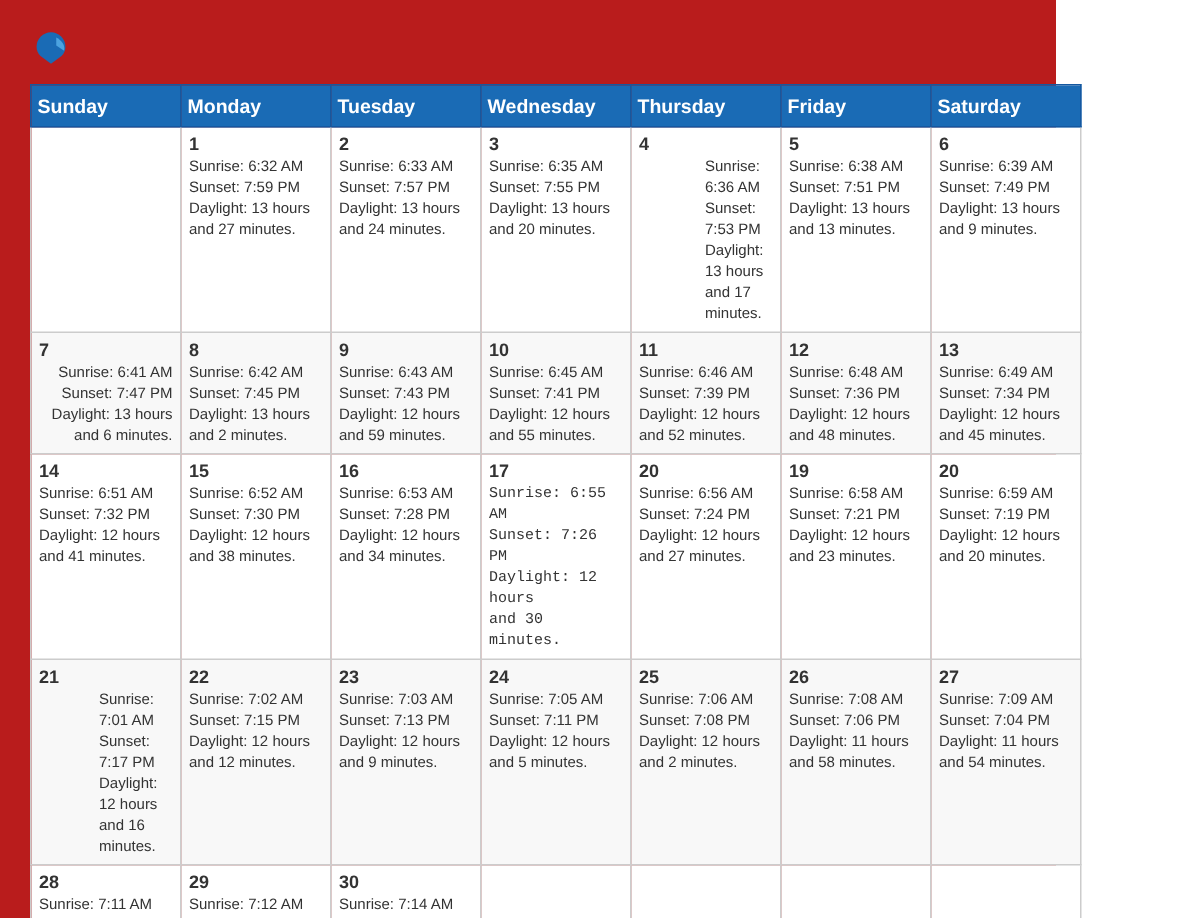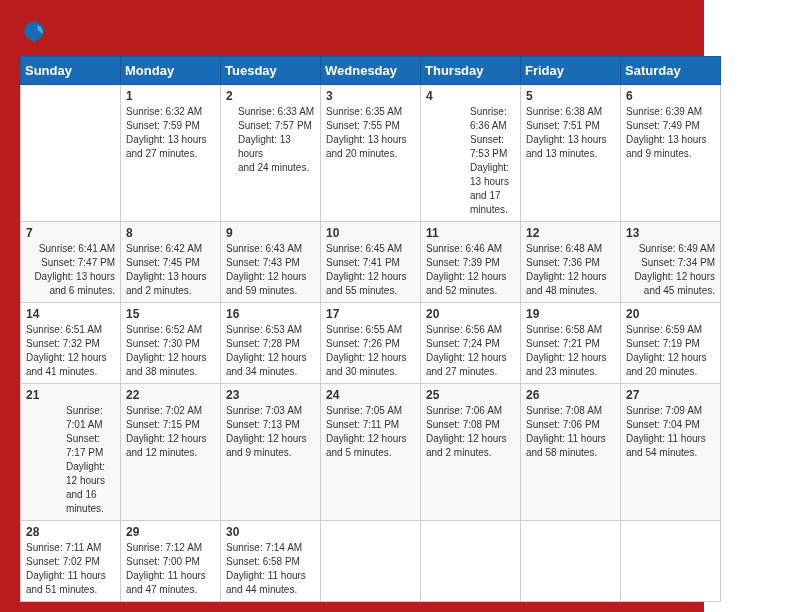--- a/index.html
+++ b/index.html
@@ -136,21 +136,21 @@
           <td class="empty-cell"></td>
           <td>
             <span class="day-number">1</span>
             <div class="day-info" style="white-space: pre-line;">Sunrise: 6:32 AM
 Sunset: 7:59 PM
 Daylight: 13 hours
 and 27 minutes.</div>
           </td>
           <td>
             <span class="day-number">2</span>
-            <div class="day-info" style="white-space: pre-line; margin-left: 12px;">Sunrise: 6:33 AM
+            <div class="day-info" style="white-space: pre-line;">Sunrise: 6:33 AM
 Sunset: 7:57 PM
 Daylight: 13 hours
 and 24 minutes.</div>
           </td>
           <td>
             <span class="day-number">3</span>
             <div class="day-info" style="white-space: pre-line;">Sunrise: 6:35 AM
 Sunset: 7:55 PM
 Daylight: 13 hours
 and 20 minutes.</div>
@@ -215,21 +215,21 @@
           </td>
           <td>
             <span class="day-number">12</span>
             <div class="day-info" style="white-space: pre-line;">Sunrise: 6:48 AM
 Sunset: 7:36 PM
 Daylight: 12 hours
 and 48 minutes.</div>
           </td>
           <td>
             <span class="day-number">13</span>
-            <div class="day-info" style="white-space: pre-line; text-align: right;">Sunrise: 6:49 AM
+            <div class="day-info" style="white-space: pre-line;">Sunrise: 6:49 AM
 Sunset: 7:34 PM
 Daylight: 12 hours
 and 45 minutes.</div>
           </td>
         </tr>
         <tr class="week-row">
           <td>
             <span class="day-number">14</span>
             <div class="day-info" style="white-space: pre-line;">Sunrise: 6:51 AM
 Sunset: 7:32 PM
@@ -245,21 +245,21 @@
           </td>
           <td>
             <span class="day-number">16</span>
             <div class="day-info" style="white-space: pre-line;">Sunrise: 6:53 AM
 Sunset: 7:28 PM
 Daylight: 12 hours
 and 34 minutes.</div>
           </td>
           <td>
             <span class="day-number">17</span>
-            <div class="day-info" style="white-space: pre-line;">Sunrise: 6:55 AM
+            <div class="day-info" style="white-space: pre-line; font-family: Liberation Mono, monospace;">Sunrise: 6:55 AM
 Sunset: 7:26 PM
 Daylight: 12 hours
 and 30 minutes.</div>
           </td>
           <td>
             <span class="day-number">20</span>
             <div class="day-info" style="white-space: pre-line;">Sunrise: 6:56 AM
 Sunset: 7:24 PM
 Daylight: 12 hours
 and 27 minutes.</div>

